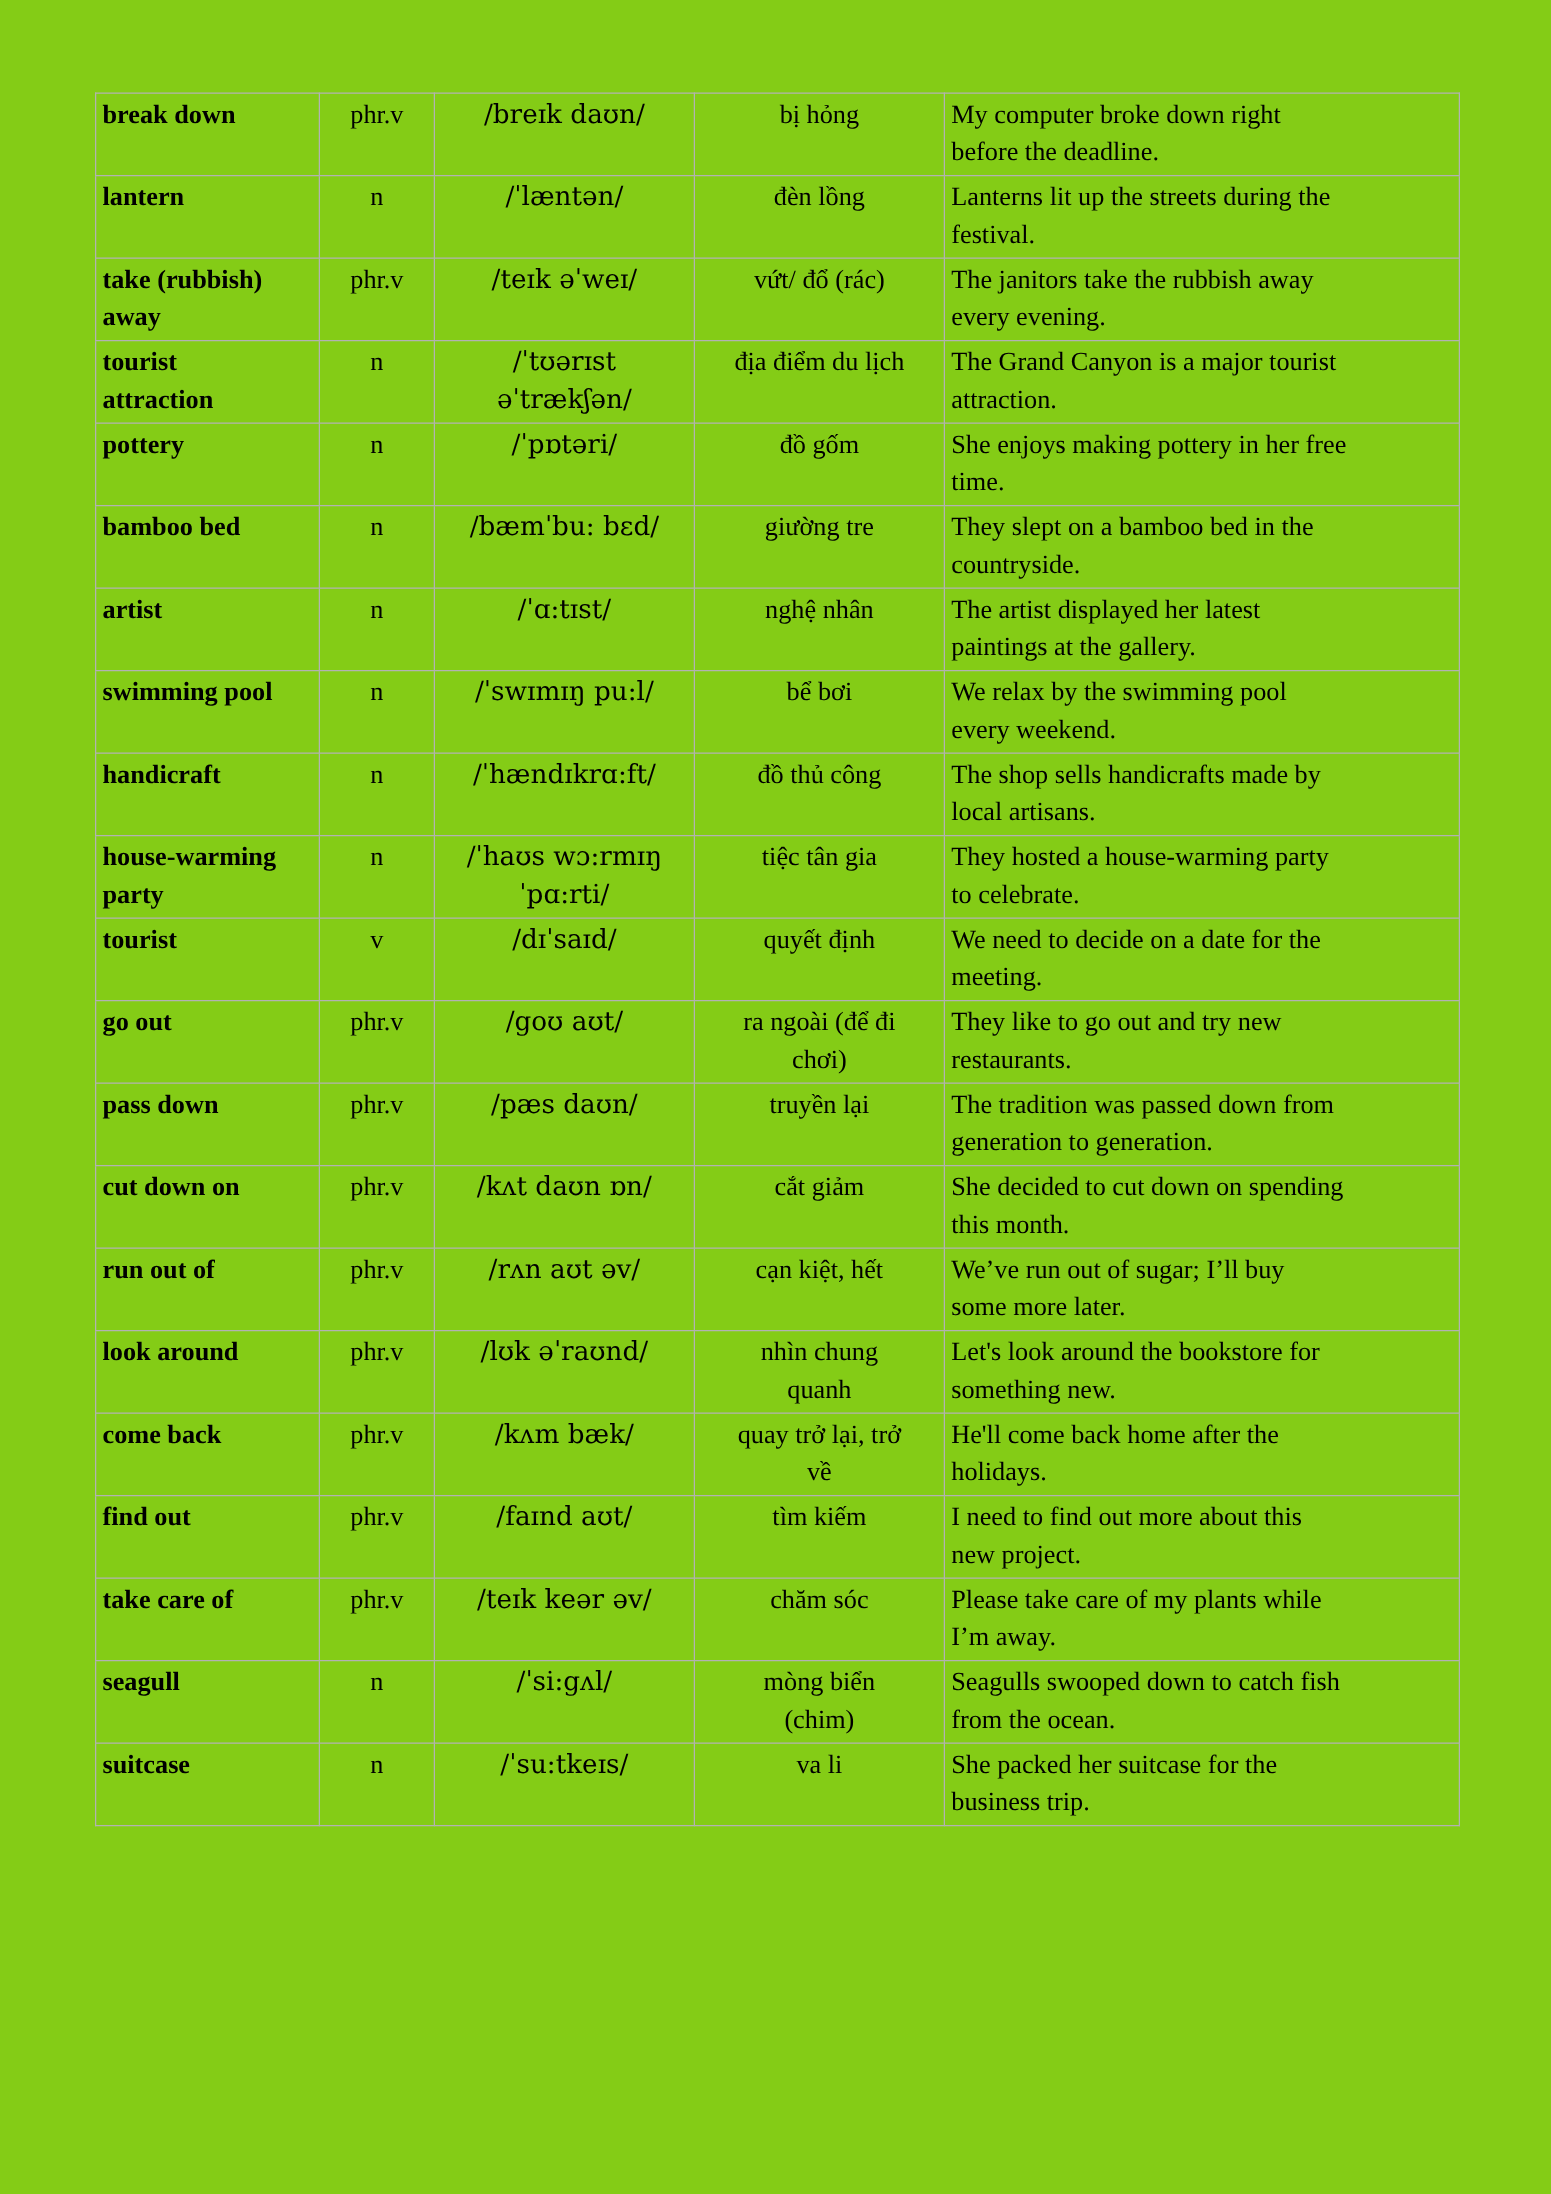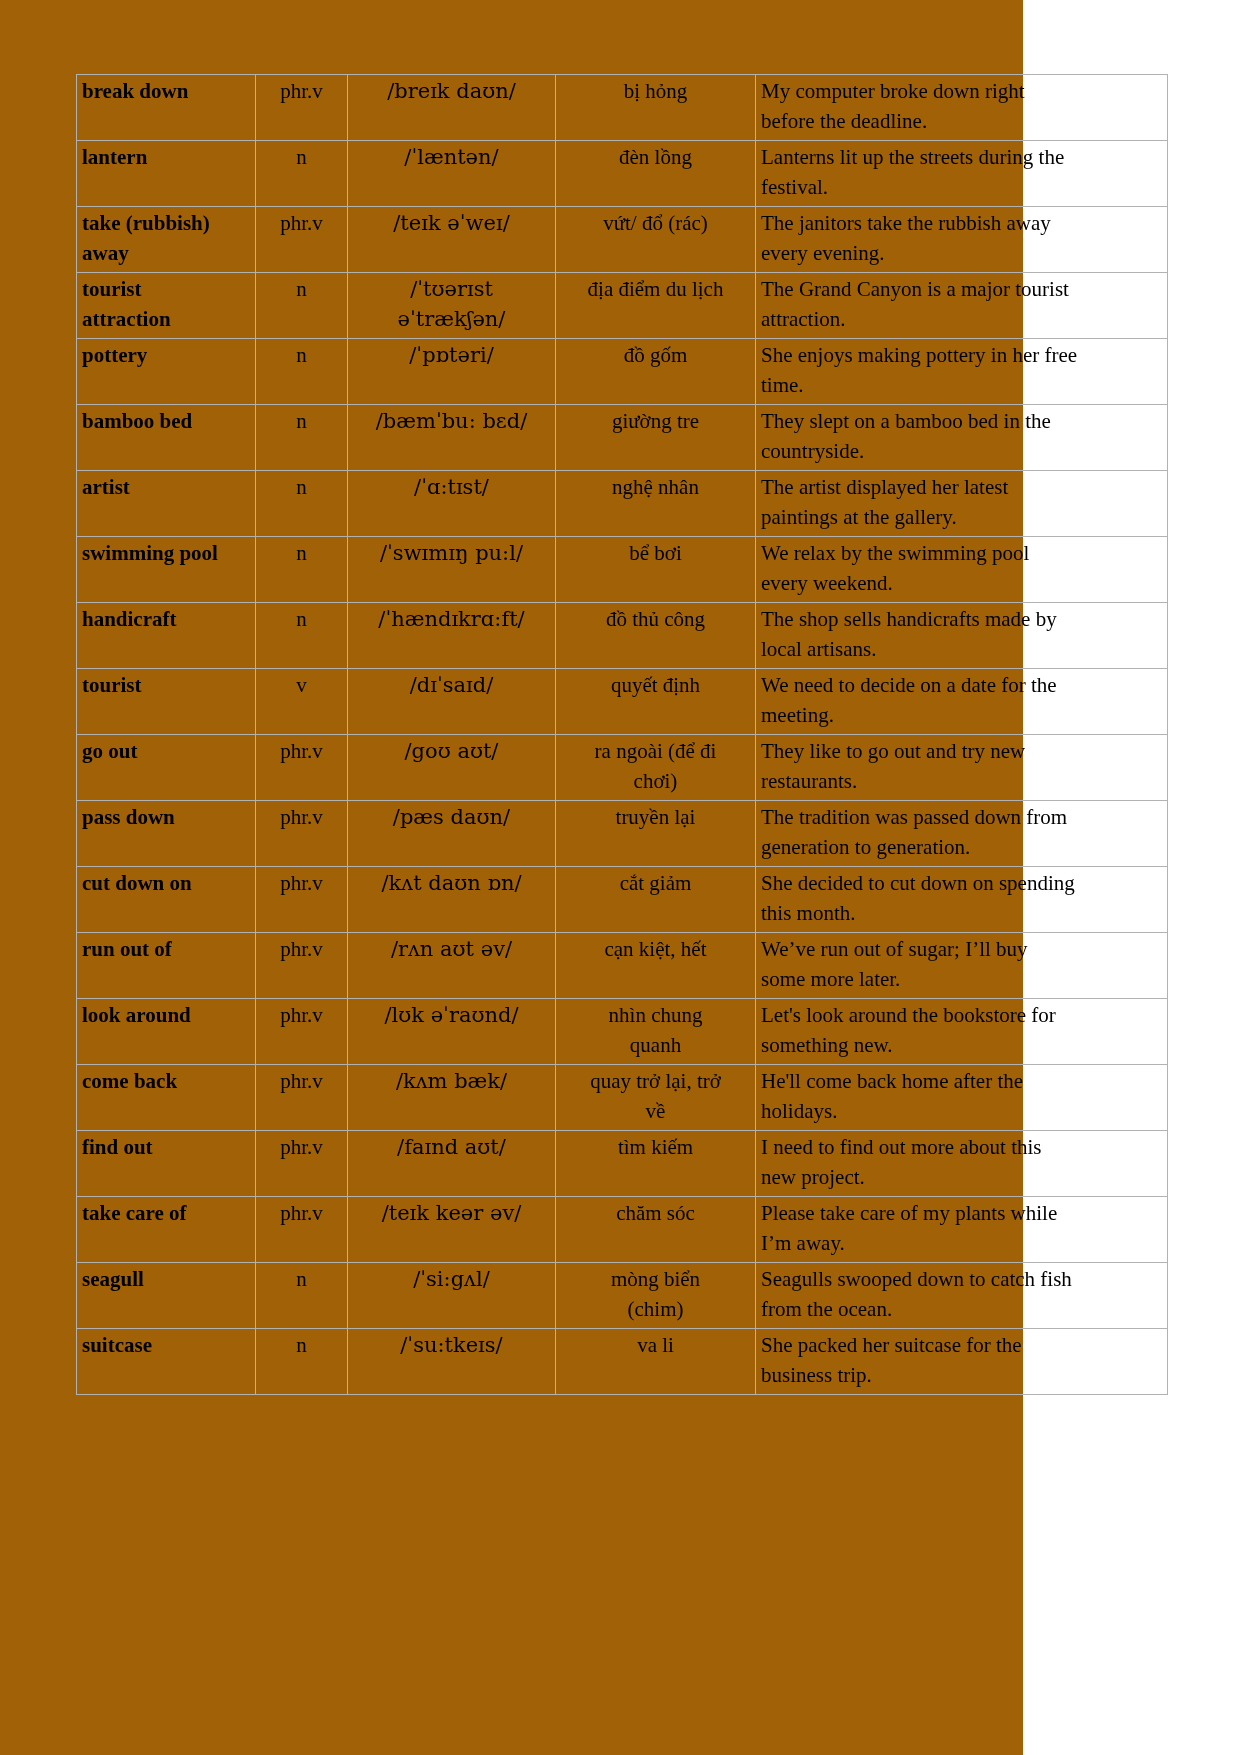--- a/index.html
+++ b/index.html
@@ -11,23 +11,23 @@
     width: 1241px;
     height: 1755px;
     position: relative;
     overflow: hidden;
     font-family: "Liberation Serif", "DejaVu Serif", serif;
     color: #000000;
   }
   .page {
     position: absolute;
     left: 0; top: 0;
-    width: 1023px;
+    width: 1241px;
     height: 1755px;
-    background: #a16207;
+    background: #84cc16;
   }
   table.vocab {
     position: absolute;
     left: 76px;
     top: 74px;
     width: 1091px;
     border-collapse: collapse;
     table-layout: fixed;
   }
   table.vocab td {
@@ -143,20 +143,30 @@
         </tr>
         <tr>
           <td class="col-word">handicraft</td>
           <td class="col-pos">n</td>
           <td class="col-ipa">/ˈhændɪkrɑ:ft/</td>
           <td class="col-meaning">đồ thủ công</td>
           <td class="col-example">The shop sells handicrafts made by
 local artisans.</td>
         </tr>
         <tr>
+          <td class="col-word">house-warming
+party</td>
+          <td class="col-pos">n</td>
+          <td class="col-ipa">/ˈhaʊs wɔ:rmɪŋ
+ˈpɑ:rti/</td>
+          <td class="col-meaning">tiệc tân gia</td>
+          <td class="col-example">They hosted a house-warming party
+to celebrate.</td>
+        </tr>
+        <tr>
           <td class="col-word">tourist</td>
           <td class="col-pos">v</td>
           <td class="col-ipa">/dɪˈsaɪd/</td>
           <td class="col-meaning">quyết định</td>
           <td class="col-example">We need to decide on a date for the
 meeting.</td>
         </tr>
         <tr>
           <td class="col-word">go out</td>
           <td class="col-pos">phr.v</td>

